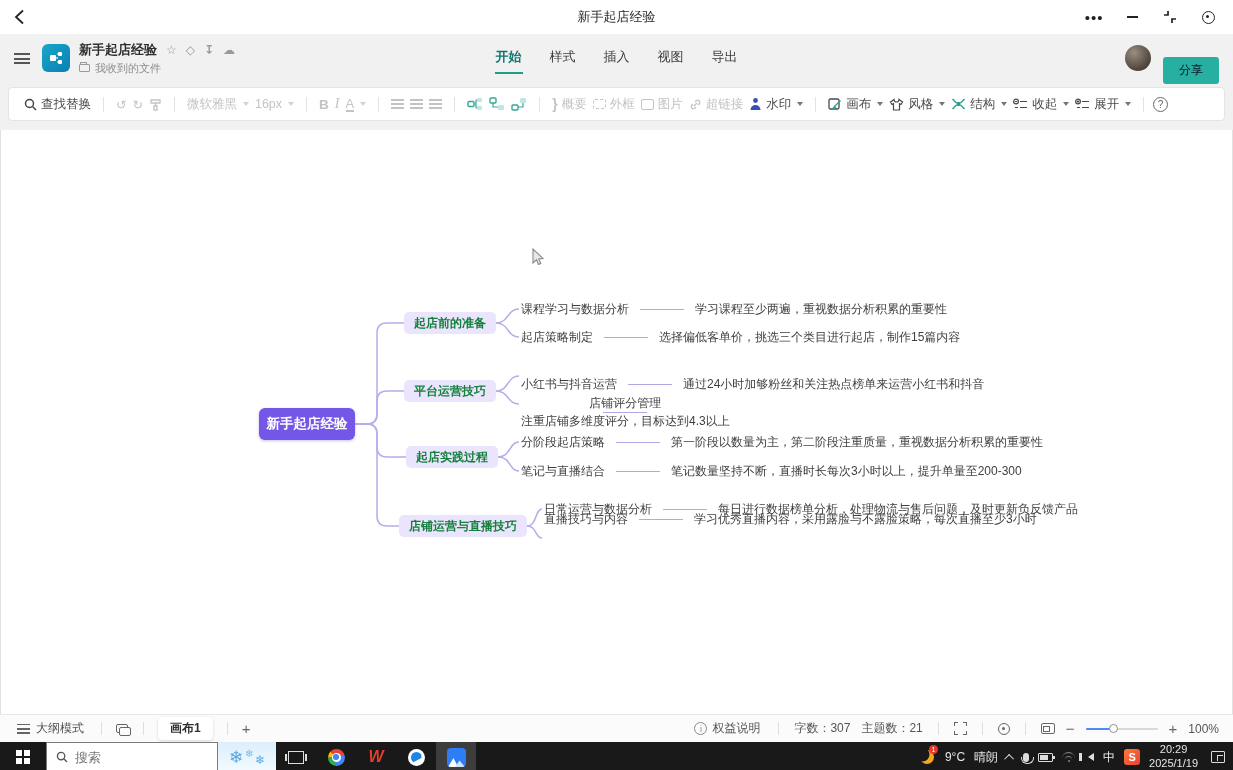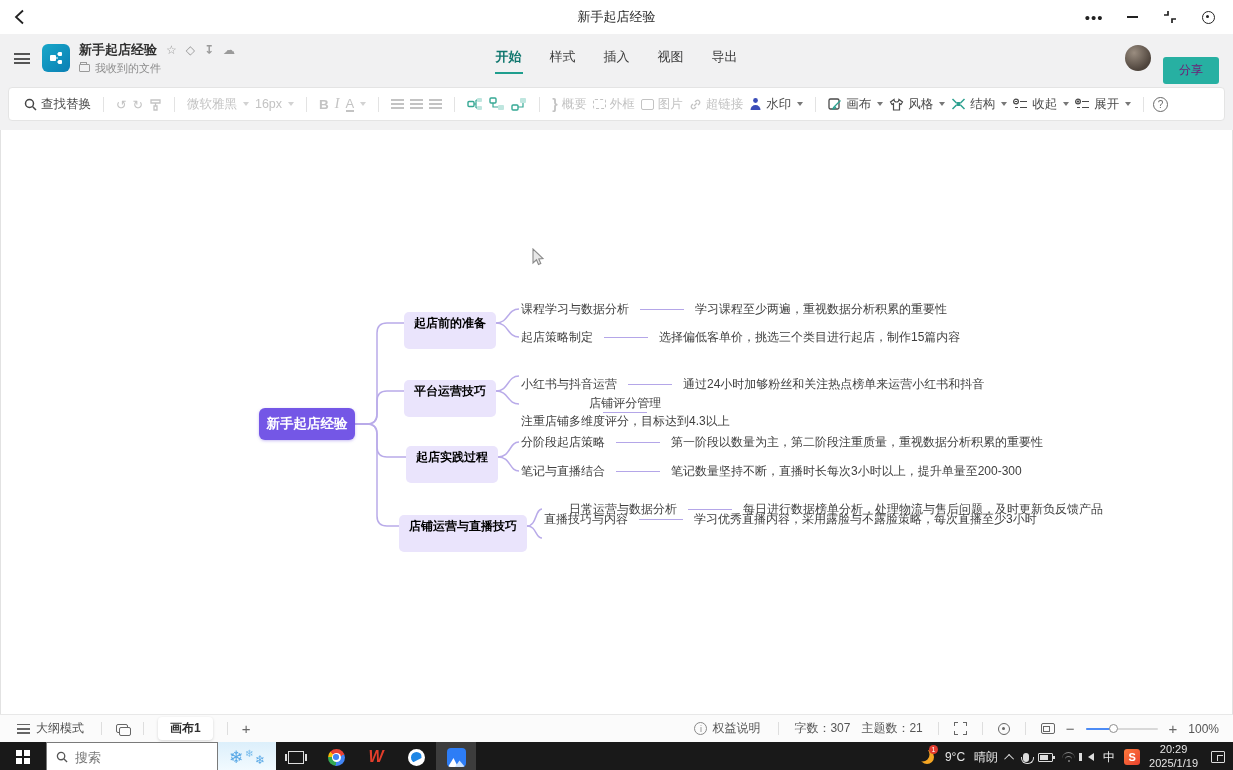--- a/index.html
+++ b/index.html
@@ -27,21 +27,21 @@
   .docrow1{ display:flex; align-items:center; gap:9px; font-size:13px; color:#2f2f2f; font-weight:bold; }
   .miniico{ color:#9a9a9a; font-size:12px; line-height:1; cursor:pointer; }
   .docrow2{ display:flex; align-items:center; gap:5px; font-size:11px; color:#8b8b8b; }
   .folder{ width:11px; height:8px; border:1px solid #9a9a9a; border-radius:1px; position:relative; }
   .folder::before{ content:""; position:absolute; top:-3px; left:0; width:5px; height:2px; border:1px solid #9a9a9a; border-bottom:none; border-radius:1px 1px 0 0; }
   .tabs{ position:absolute; left:50%; transform:translateX(-50%); display:flex; gap:26px; font-size:13px; color:#3c3c3c; }
   .tab{ padding:6px 1px; cursor:pointer; }
   .tab.active{ color:#0f766e; font-weight:bold; border-bottom:2px solid #1f9e8e; }
   .hright{ margin-left:auto; display:flex; align-items:center; gap:12px; }
   .avatar{ width:26px; height:26px; border-radius:50%; background:radial-gradient(circle at 35% 30%,#9a8d80,#4e443c 70%); cursor:pointer; }
-  .sharebtn{ background:#27b0a2; color:#701a75; font-size:12px; padding:5px 16px; border-radius:3px; cursor:pointer;margin-top:24px; }
+  .sharebtn{ background:#27b0a2; color:#0f172a; font-size:12px; padding:5px 16px; border-radius:3px; cursor:pointer;margin-top:24px; }
 
   
   .toolband{ background:#f1f1f2; padding:5px 8px 9px; }
   .toolbar{ background:#fff; border:1px solid #e4e4e4; border-radius:4px; height:34px; display:flex; align-items:center; padding:0 12px; font-size:12.5px; color:#4a4a4a; white-space:nowrap; }
   .tsep{ width:1px; height:15px; background:#e3e3e3; margin:0 9px; flex:0 0 auto; }
   .titem{ display:flex; align-items:center; gap:4px; cursor:pointer; padding:0 3px; flex:0 0 auto; }
   .dim{ color:#c3c3c3; }
   .caret{ width:0; height:0; border-left:3.5px solid transparent; border-right:3.5px solid transparent; border-top:4px solid currentColor; display:inline-block; margin-left:2px; opacity:.75; }
   .bold-b{ font-weight:bold; font-size:13.5px; }
   .ital-i{ font-style:italic; font-family:"Liberation Serif",serif; font-size:14px; }
@@ -52,21 +52,21 @@
   .brace{ font-size:14px; font-weight:bold; }
   .qmark{ width:15px; height:15px; border:1.3px solid #6a6a6a; border-radius:50%; display:flex; align-items:center; justify-content:center; font-size:10px; color:#6a6a6a; cursor:pointer; }
 
   
   .canvas{ position:relative; height:584px; background:#fff; border-left:1px solid #e2e2e2; border-right:1px solid #e2e2e2; overflow:hidden; }
   .links{ position:absolute; left:0; top:0; pointer-events:none; }
   .link{ fill:none; stroke:#b9abe9; stroke-width:1.5; }
   .rootnode{ position:absolute; left:258px; top:278px; width:96px; height:32px; line-height:32px; text-align:center;
              background:#7457e6; color:#fff; font-size:13.5px; font-weight:bold; border-radius:6px; cursor:pointer;
              box-shadow:0 1px 3px rgba(100,70,220,.35); }
-  .branch{ position:absolute; height:37px; line-height:22px; text-align:center; background:#eae4fc; color:#000000;
+  .branch{ position:absolute; height:22px; line-height:22px; text-align:center; background:#eae4fc; color:#15803d;
            font-size:12px; font-weight:bold; border-radius:5px; cursor:pointer; }
   .crow{ position:absolute; height:18px; display:flex; align-items:center; font-size:12px; color:#3f3f3f; cursor:pointer; }
   .clabel{ white-space:nowrap; }
   .hline{ width:44px; border-top:1.4px solid #b4a6e8; margin:0 11px; flex:0 0 auto; }
   .cdetail{ white-space:nowrap; }
   .cursor{ position:absolute; left:528px; top:118px; pointer-events:none; }
 
   
   .statusbar{ height:28px; background:#fbfbfb; border-top:1px solid #e8e8e8; display:flex; align-items:center; padding:0 14px; font-size:12px; color:#555;gap:45px; }
   .sgroup{ display:flex; align-items:center; gap:10px; }
@@ -385,21 +385,21 @@
     <div class="crow" style="left:520px; top:303px;">
       <span class="clabel">分阶段起店策略</span>
       <span class="hline"></span>
       <span class="cdetail">第一阶段以数量为主，第二阶段注重质量，重视数据分析积累的重要性</span>
     </div>
     <div class="crow" style="left:520px; top:332px;">
       <span class="clabel">笔记与直播结合</span>
       <span class="hline"></span>
       <span class="cdetail">笔记数量坚持不断，直播时长每次3小时以上，提升单量至200-300</span>
     </div>
-    <div class="crow" style="left:568px; top:370px;">
+    <div class="crow" style="left:543px; top:370px;">
       <span class="clabel">日常运营与数据分析</span>
       <span class="hline"></span>
       <span class="cdetail">每日进行数据榜单分析，处理物流与售后问题，及时更新负反馈产品</span>
     </div>
     <div class="crow" style="left:543px; top:380px;">
       <span class="clabel">直播技巧与内容</span>
       <span class="hline"></span>
       <span class="cdetail">学习优秀直播内容，采用露脸与不露脸策略，每次直播至少3小时</span>
     </div>
 

